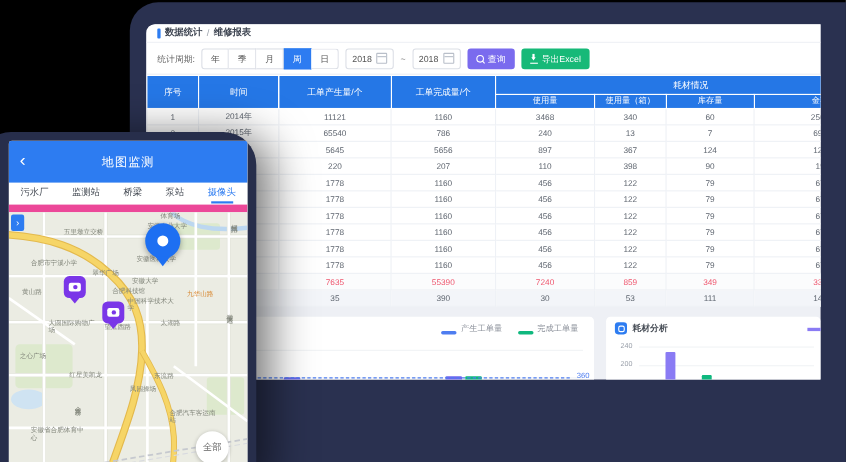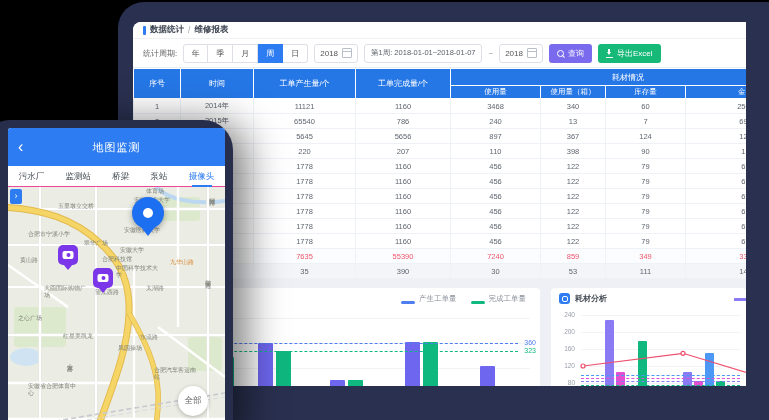--- a/index.html
+++ b/index.html
@@ -1,21 +1,21 @@
 <!DOCTYPE html>
 <html><head>
 <meta charset="utf-8">
 <style>
 html,body{margin:0;padding:0}
 body{width:769px;height:420px;background:#000;overflow:hidden;position:relative;
      font-family:"Liberation Sans","DejaVu Sans",sans-serif;}
 
 
 .laptop{position:absolute;left:118px;top:2px;width:651px;height:418px;background:#2a3150;border-radius:26px 0 0 0;}
-.screen{position:absolute;left:15px;top:20px;width:613px;height:364px;background:#eef0f5;border-radius:8px 0 0 0;overflow:hidden;}
+.screen{position:absolute;left:15px;top:20px;width:613px;height:323px;background:#eef0f5;border-radius:8px 0 0 0;overflow:hidden;}
 
 .breadcrumb-bar{height:17px;background:#fff;display:flex;align-items:center;gap:4px;padding-left:10px;box-sizing:border-box;border-bottom:1px solid #eef0f4}
 .bc-accent{width:3px;height:9px;background:#2d7cf1;border-radius:1px}
 .breadcrumb-bar span{font-size:8.5px;color:#3c4350;font-weight:bold}
 .bc-sep{color:#9aa0aa !important;font-weight:normal !important}
 
 .filter-bar{height:29px;background:#fff;display:flex;align-items:center;gap:6px;padding:0 10px;box-sizing:border-box;border-bottom:1px solid #e9ecf2}
 .f-label{font-size:8px;color:#666}
 .segmented{display:flex}
 .seg{width:25px;height:19px;font-size:8px;color:#555;background:#fff;border:1px solid #dcdfe6;border-left:none;display:flex;align-items:center;justify-content:center;padding:0;cursor:pointer;font-family:inherit}
@@ -66,21 +66,21 @@
 .ytick{position:absolute;left:2px;width:22px;text-align:right;font-size:6.5px;color:#9aa0aa}
 .refline2{position:absolute;left:30px;right:6px;border-top:1px dashed}
 .lineplot{position:absolute;inset:0;overflow:visible}
 
 
 .phone{position:absolute;left:-20px;top:120px;width:253px;height:320px;background:#272e4b;border-radius:30px 30px 0 0;box-shadow:12px 4px 40px rgba(0,0,0,.55);z-index:5}
 .phone-screen{position:absolute;left:28px;top:8px;width:217px;height:312px;background:#fff;border-radius:3px 3px 0 0;overflow:hidden;display:flex;flex-direction:column}
 .p-header{height:38px;background:#2d7cf1;position:relative;display:flex;align-items:center;justify-content:center;flex:none}
 .p-back{position:absolute;left:10px;top:50%;transform:translateY(-50%);color:#fff;font-size:16px;line-height:1;cursor:pointer}
 .p-title{color:#fff;font-size:11px;letter-spacing:1px}
-.p-tabs{height:20px;display:flex;align-items:flex-end;justify-content:space-around;border-bottom:1px solid #ec4899;flex:none;background:#fff}
+.p-tabs{height:20px;display:flex;align-items:flex-start;justify-content:space-around;border-bottom:7px solid #ec4899;flex:none;background:#fff}
 .ptab{font-size:8.5px;color:#454b54;position:relative;cursor:pointer;padding:3px 0}
 .ptab.active{color:#2d7cf1}
 .ptab.active::after{content:'';position:absolute;left:50%;transform:translateX(-50%);bottom:-1px;width:20px;height:2px;background:#2d7cf1}
 .map{flex:1;position:relative;background:#ebece3;overflow:hidden}
 .map>svg{position:absolute;left:0;top:0}
 #maplabels{position:absolute;inset:0;z-index:1}
 .mlabel{position:absolute;font-size:6px;color:#81857a;line-height:1.15;white-space:nowrap}
 .mlabel.wrap{white-space:normal}
 .mlabel.vert{writing-mode:vertical-rl;letter-spacing:1px}
 .expand-btn{position:absolute;left:2px;top:2px;width:12px;height:15px;background:#2d7cf1;color:#fff;border:none;border-radius:2px;font-size:9px;line-height:15px;padding:0;cursor:pointer;z-index:3}
@@ -114,23 +114,20 @@
         <div class="segmented" id="periods">
             <button class="seg">年</button>
             <button class="seg">季</button>
             <button class="seg">月</button>
             <button class="seg active">周</button>
             <button class="seg">日</button>
           </div>
         <div class="select">
           <span>2018</span>
           <span class="cal-icon"></span>
-        </div>
-        <div class="week-input">
-          <span>第1周: 2018-01-01~2018-01-07</span>
         </div>
         <span class="range-sep">~</span>
         <div class="select">
           <span>2018</span>
           <span class="cal-icon"></span>
         </div>
         <button class="btn btn-query">
           <span class="search-icon"></span>
           <span>查询</span>
         </button>

